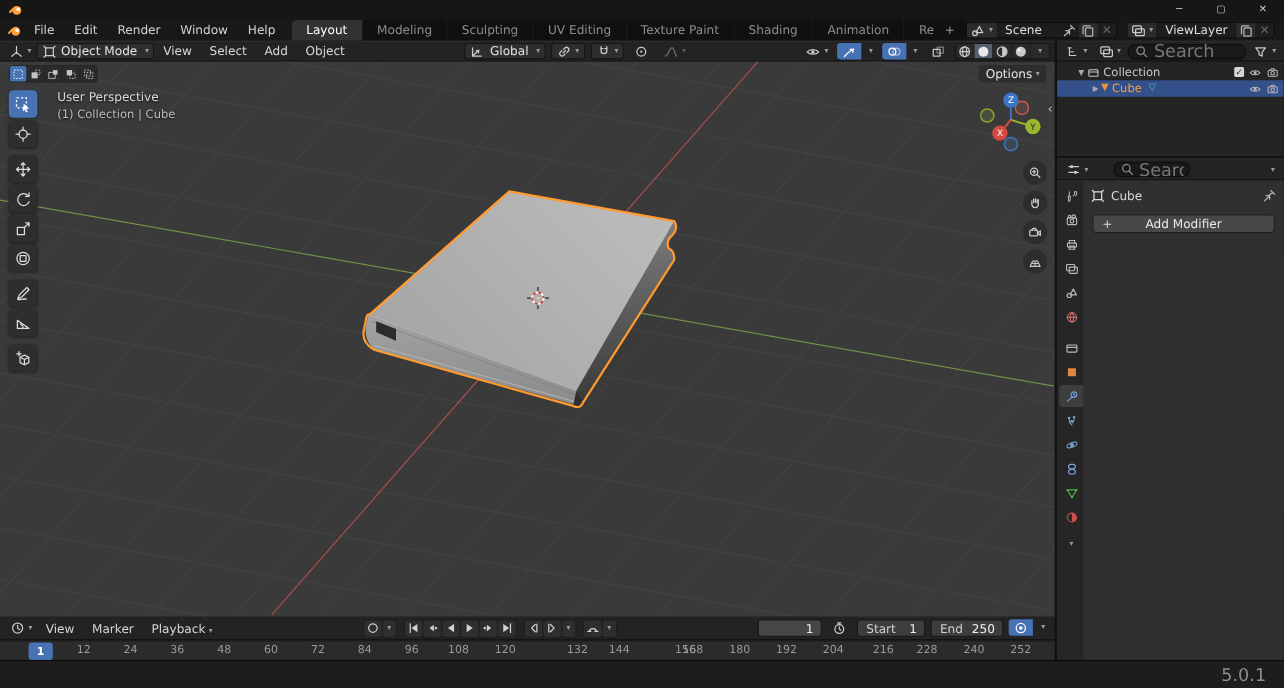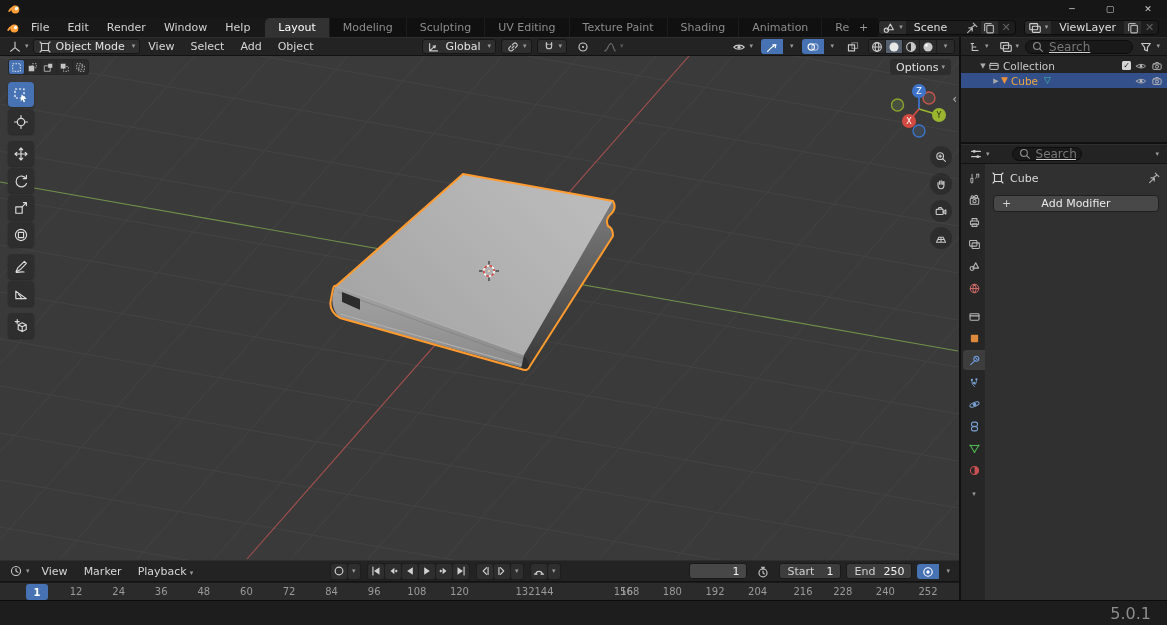--- a/index.html
+++ b/index.html
@@ -1,20 +1,20 @@
 <!DOCTYPE html>
 <html><head>
 <meta charset="utf-8">
 <style>
   * { margin:0; padding:0; box-sizing:border-box; user-select:none; }
   html,body { width:1167px; height:625px; overflow:hidden; background:#161616;
     font-family:"DejaVu Sans", sans-serif; font-size:11px; color:#cdcdcd; }
   .app { position:relative; width:1167px; height:625px; }
   .abs { position:absolute; }
-  .row { display:flex; align-items:flex-end; }
+  .row { display:flex; align-items:flex-start; }
   .icon { display:block; }
   .icon .st { fill:none; stroke:currentColor; stroke-width:1.3; stroke-linecap:round; stroke-linejoin:round; }
   .icon .st2 { fill:none; stroke:currentColor; stroke-width:1.15; stroke-linecap:round; stroke-linejoin:round; }
   .icon .sf { fill:currentColor; stroke:none; }
   .icon .dash { fill:none; stroke:currentColor; stroke-width:1.2; stroke-dasharray:2.2 1.8; }
   .chev { font-size:7px; color:#9a9a9a; line-height:1; margin-left:3px; }
 
   
   .titlebar { left:0; top:0; width:1167px; height:18px; background:#161616; display:flex; align-items:center; padding-left:7px; }
   .titlebar .title { margin-left:8px; color:#c9c9c9; font-size:10.5px; white-space:nowrap; }
@@ -77,21 +77,21 @@
   .pbgroup { display:flex; gap:1px; background:#1e1e1e; border-radius:3px; padding:1px; }
   .pbtn { width:16px; height:15px; display:flex; align-items:center; justify-content:center; background:#2e2e2e; color:#d2d2d2; border-radius:2px; }
   .field { height:16px; background:#3d3d3d; border:1px solid #1a1a1a; border-radius:3px; display:flex; align-items:center; color:#e0e0e0; }
   .field .fl { padding-left:7px; color:#cfcfcf; }
   .field .fv { margin-left:auto; padding-right:7px; color:#f0f0f0; }
 
   
   .right-panel { left:959px; top:37px; width:208px; height:563px; background:#242424; border-left:2px solid #101010; }
   .ol-header { left:0; top:0; width:206px; height:19px; padding:0 3px; gap:2px; }
   .search { flex:1; display:flex; align-items:center; height:14px; background:#191919; border:1px solid #0d0d0d; border-radius:7px; padding:0 5px; gap:4px; color:#8a8a8a; }
-  .search input { flex:1; background:transparent; border:none; outline:none; color:#cfcfcf; font-size:12px; font-family:inherit; width:40px;text-decoration:underline; }
+  .search input { flex:1; background:transparent; border:none; outline:none; color:#cfcfcf; font-size:16px; font-family:inherit; width:40px; }
   .search input::placeholder { color:#777; }
   .ol-body { position:absolute; left:0; top:19px; width:206px; height:86px; padding-top:2px; }
   .ol-row { display:flex; align-items:center; height:15px; padding-right:4px; color:#c9c9c9; font-size:10.5px; }
   .ol-row.selected { background:#34508a; }
   .ol-row .lab { margin-left:3px; white-space:nowrap; }
   .ol-right { margin-left:auto; display:flex; align-items:center; gap:4px; }
   .cbx { width:9px; height:9px; background:#d5d5d5; border-radius:1.5px; color:#1d1d1d; font-size:8px; line-height:9px; text-align:center; }
   .tri { font-size:9px; line-height:1; }
   .exp { width:10px; text-align:center; color:#a9a9a9; font-size:7px; }
   .panel-split { position:absolute; left:0; top:105px; width:206px; height:2px; background:#101010; }
@@ -473,20 +473,24 @@
             <rect x="5.5" y="5.5" width="8" height="8" class="dash"></rect>
           </svg>
         </span>
     </div>
 
     <div class="vp-options abs">
       <span>Options</span>
         <span class="chev">▾</span>
     </div>
 
+    <div class="vp-text abs">
+      <div>User Perspective</div>
+      <div class="sub">(1) Collection | Cube</div>
+    </div>
 
     <div class="vtoolbar abs" id="vtoolbar">
         <div class="toolbtn active">
           <svg class="icon" width="16" height="16" viewBox="0 0 16 16">
             <rect x="2" y="2" width="9" height="9" class="dash"></rect>
             <path d="M8.6 7.4 13.6 11.6 10.9 11.9 12.2 14.6 10.7 15.3 9.4 12.6 7.6 14.6Z" class="sf"></path>
           </svg>
         </div>
         <div class="toolbtn">
           <svg class="icon" width="16" height="16" viewBox="0 0 16 16">
@@ -741,21 +745,21 @@
       <span class="tick" style="left: 118.645px;">24</span>
       <span class="tick" style="left: 161.243px;">36</span>
       <span class="tick" style="left: 203.841px;">48</span>
       <span class="tick" style="left: 246.438px;">60</span>
       <span class="tick" style="left: 289.036px;">72</span>
       <span class="tick" style="left: 331.633px;">84</span>
       <span class="tick" style="left: 374.231px;">96</span>
       <span class="tick" style="left: 416.829px;">108</span>
       <span class="tick" style="left: 459.426px;">120</span>
       <span class="tick" style="left: 502.024px; margin-left: 23px;">132</span>
-      <span class="tick" style="left: 544px;">144</span>
+      <span class="tick" style="left: 563px;">144</span>
       <span class="tick" style="left: 587.219px; margin-left: 36px;">156</span>
       <span class="tick" style="left: 629.817px;">168</span>
       <span class="tick" style="left: 672.414px;">180</span>
       <span class="tick" style="left: 715.012px;">192</span>
       <span class="tick" style="left: 757.61px;">204</span>
       <span class="tick" style="left: 803px;">216</span>
       <span class="tick" style="left: 842.805px;">228</span>
       <span class="tick" style="left: 885.402px;">240</span>
       <span class="tick" style="left: 928px;">252</span>
     </div>

